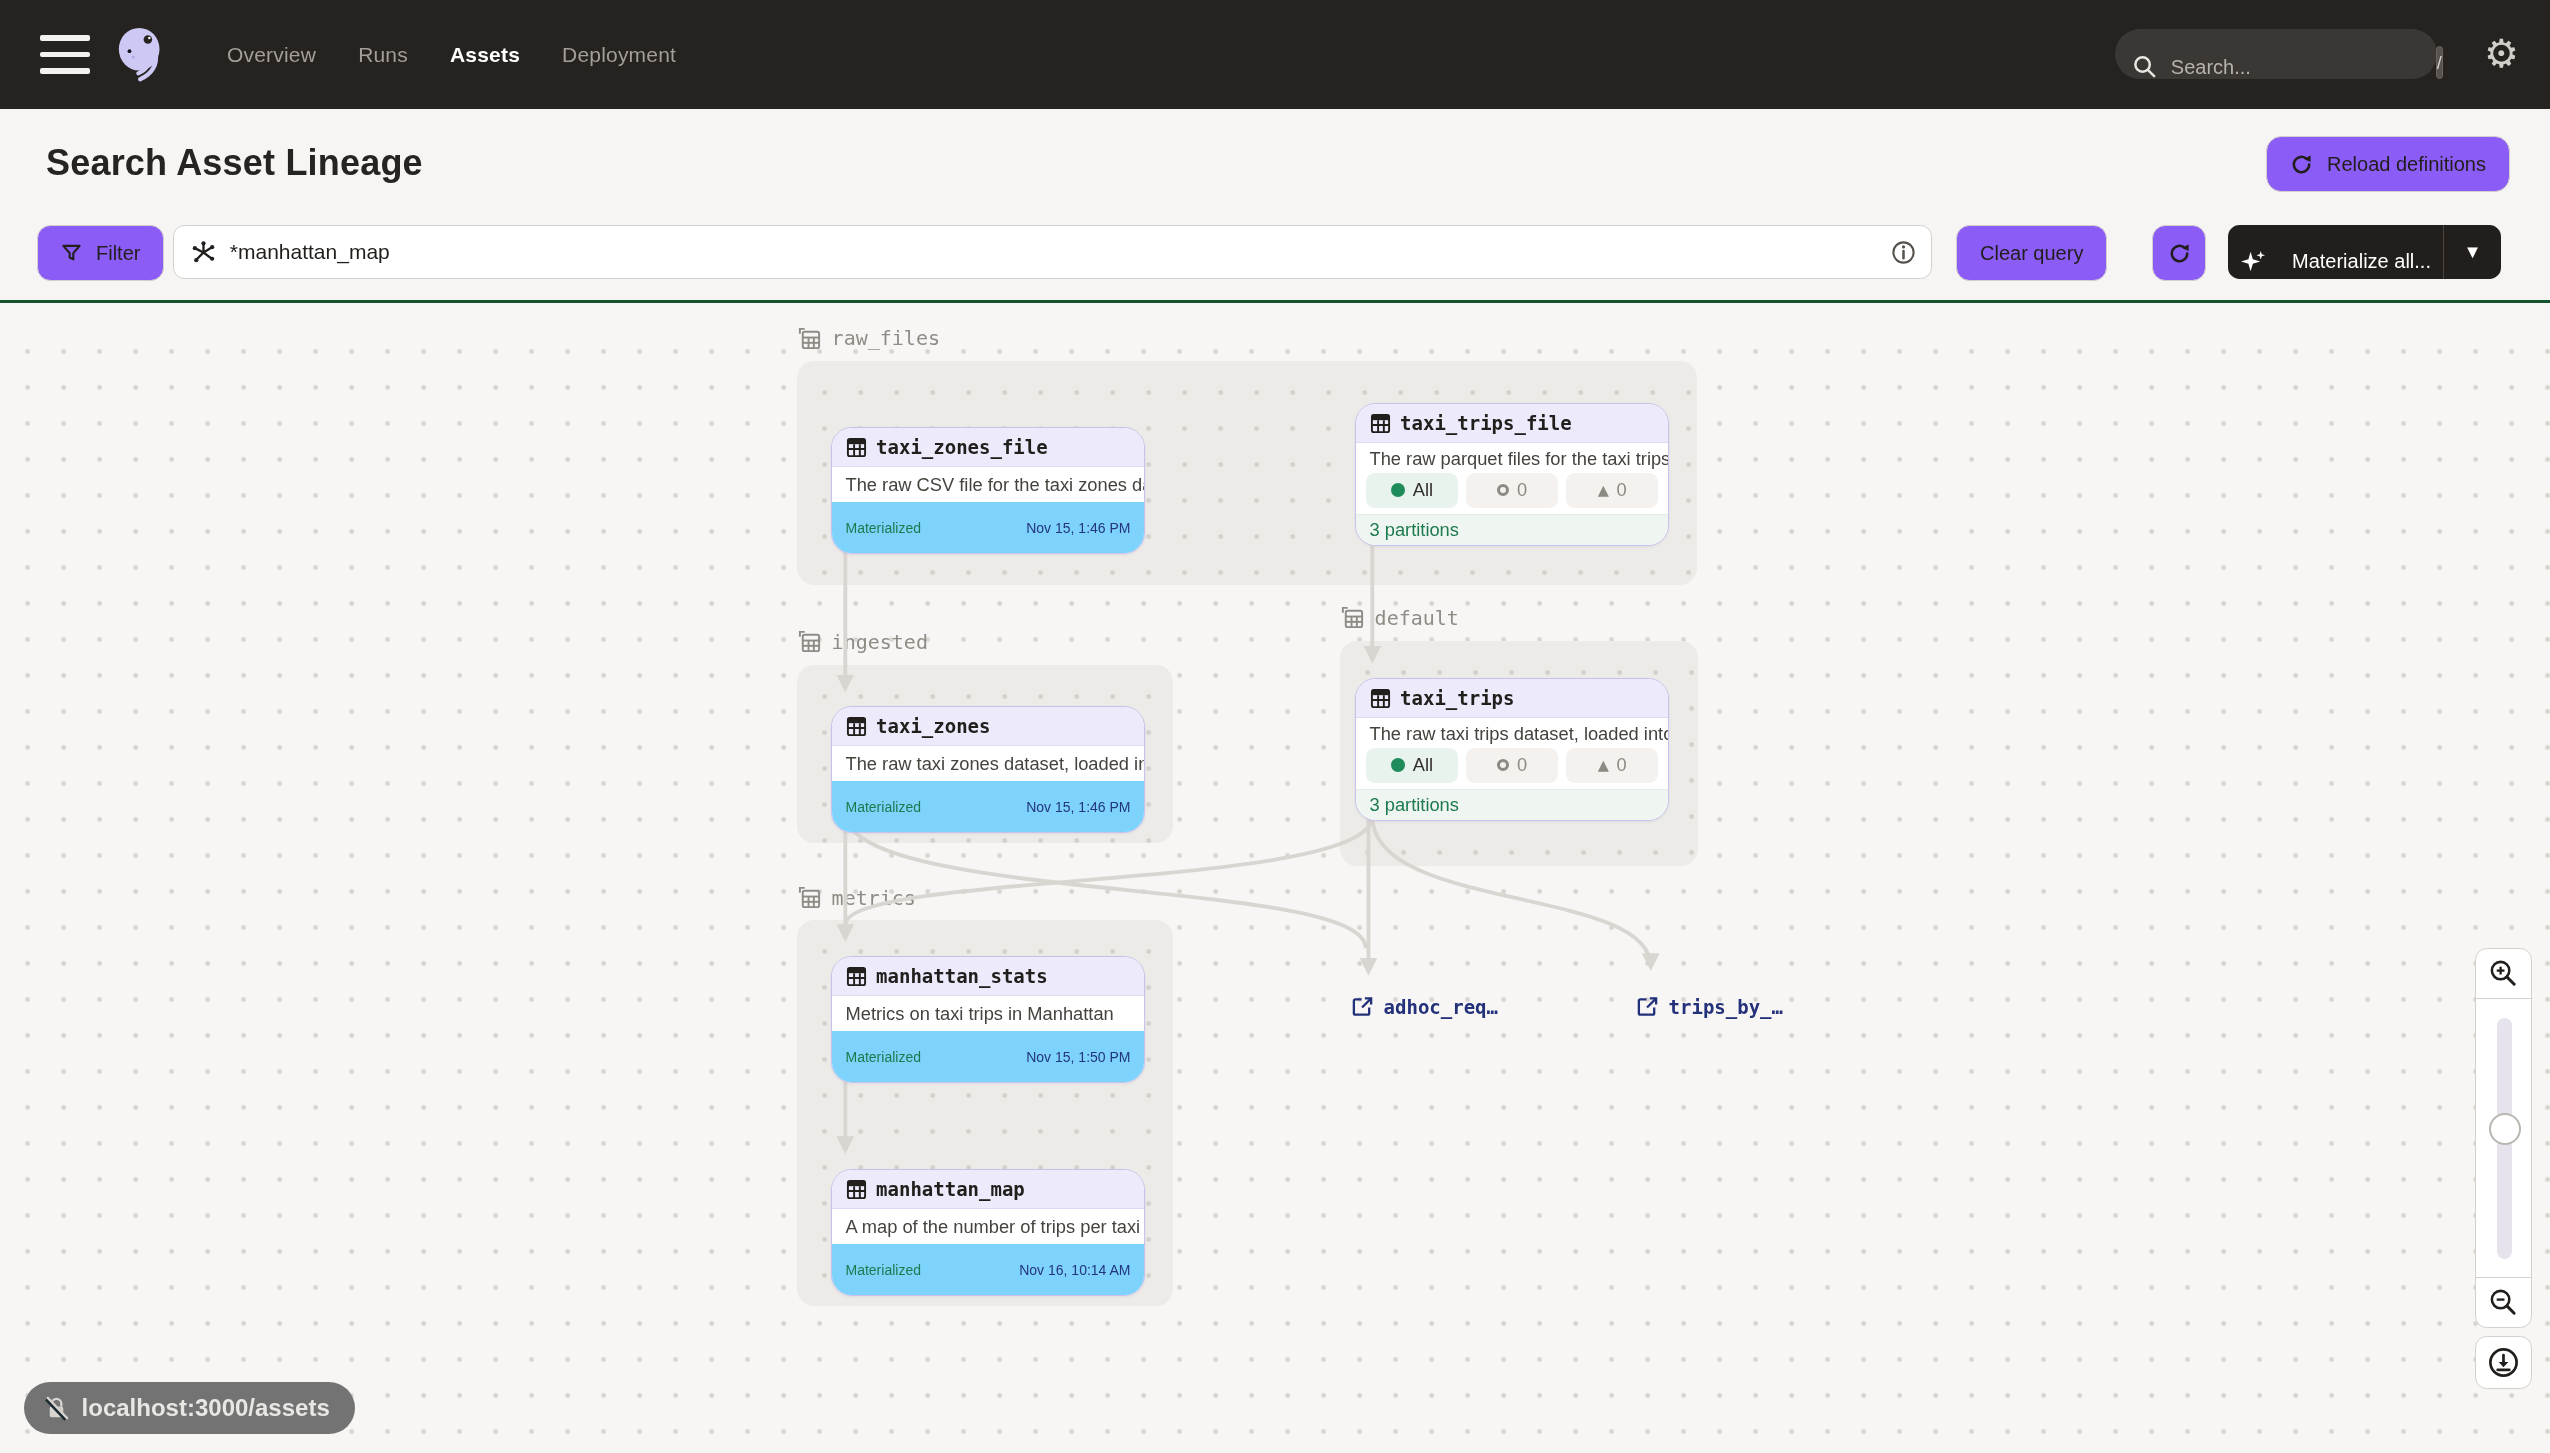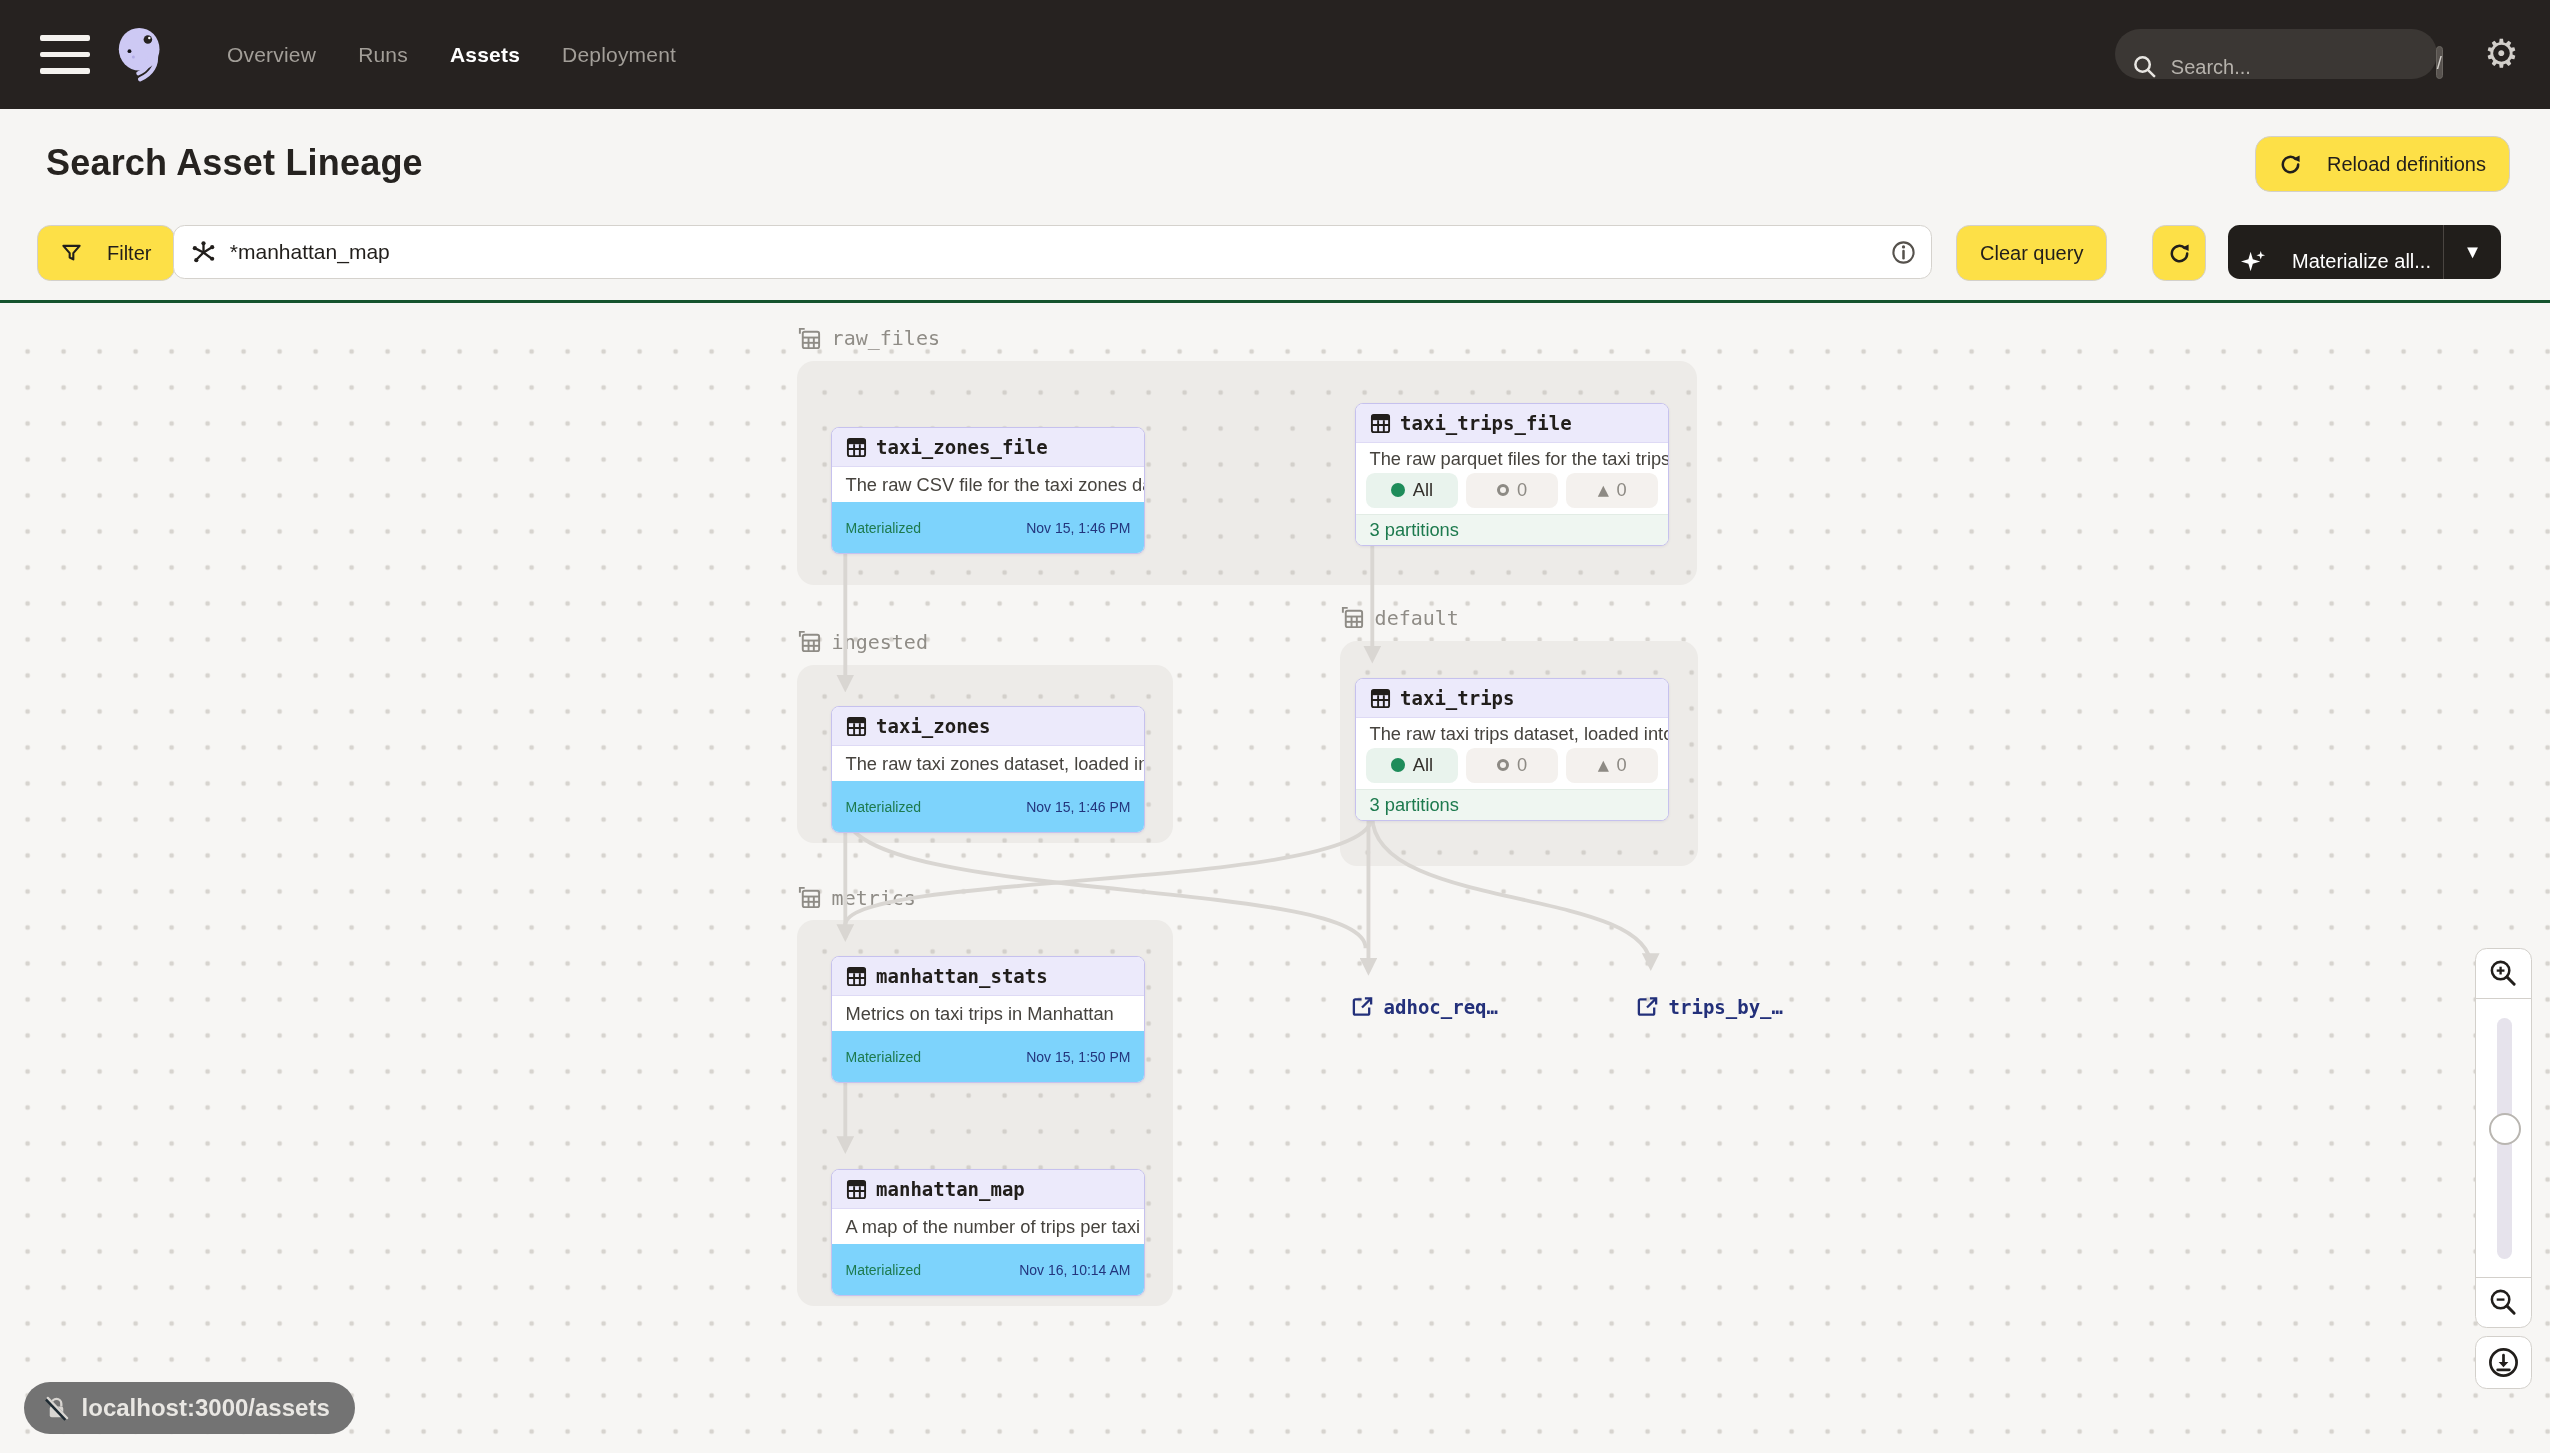--- a/index.html
+++ b/index.html
@@ -24,21 +24,21 @@
   .search-pill .ph::placeholder { color:#b6b2ac; }
   .kbd { width:39px; height:33px; background:#57524e; border:1px solid #696560; border-radius:6.7px;
          color:#d4d1cc; font-size:18.3px; display:flex; align-items:center; justify-content:center; }
   .gear { position:absolute; right:31px; top:27px; font-size:39px; color:#d2cfca; line-height:54px;
           cursor:pointer; font-family:"DejaVu Sans",sans-serif; }
 
   
   .pageheader { position:absolute; left:0; top:109px; width:100%; height:108px; background:#f6f5f3;
                 border-bottom:1px solid #e7e5e1; display:flex; align-items:center; }
   .pageheader h1 { margin-left:46px; font-size:36px; font-weight:700; color:#262320; letter-spacing:0.2px; }
-  .btn { display:inline-flex; align-items:center; gap:25px; background:#fde047; border:1px solid #d3d0cb;
+  .btn { display:inline-flex; align-items:center; gap:14px; background:#8b5cf6; border:1px solid #d3d0cb;
          border-radius:13.5px; height:56px; padding:0 23px; font-size:20px; color:#211e1b; cursor:pointer;
          font-family:"Liberation Sans",sans-serif; }
   .reload-btn { position:absolute; right:40px; top:27px; border-radius:15.4px; }
 
   
   .toolbar { position:absolute; left:0; top:201px; width:100%; height:102px; background:#f6f5f3;
              border-bottom:3px solid #14532d; display:flex; align-items:center; }
   .filter-btn { position:absolute; left:37px; top:24px; }
   .query-box { position:absolute; left:173px; top:24px; width:1759px; height:54px; background:#fff;
                border:1px solid #d5d2cd; border-radius:11.6px; display:flex; align-items:center;
@@ -57,21 +57,21 @@
   
   .canvas { position:absolute; left:0; top:320px; width:2550px; height:1133px; background:#f7f6f4;
             background-image:radial-gradient(circle,#d7d4cf 2.1px, transparent 2.7px);
             background-size:36px 36px; background-position:9.6px 13.5px; overflow:hidden; }
   .group-box { position:absolute; background:#edebe8; border-radius:17.3px;
                background-image:radial-gradient(circle,#d3d0cb 2.1px, transparent 2.7px);
                background-size:36px 36px; background-position:9.6px 13.5px; }
   .group-label { position:absolute; display:flex; align-items:center; gap:9.6px; color:#8f8c86;
                  font-family:"DejaVu Sans Mono",monospace; font-size:20px; }
   .edges { position:absolute; left:0; top:0; z-index:2; }
-  .node { position:absolute; width:314px; background:#fff; border:1.9px solid #c6c1ee; border-radius:8px;
+  .node { position:absolute; width:314px; background:#fff; border:1.9px solid #c6c1ee; border-radius:21px;
           overflow:hidden; z-index:3; box-shadow:0 1px 2.9px rgba(40,35,80,.07); cursor:pointer; }
   .node-header { height:39px; background:#eceafb; display:flex; align-items:center; gap:9.6px;
                  padding:0 13.5px; border-bottom:1px solid #dedaf5; }
   .node-name { font-family:"DejaVu Sans Mono",monospace; font-weight:700; font-size:19px; color:#211e1b; }
   .node-desc { height:35px; display:flex; align-items:center; padding:0 13.5px; font-size:18.3px;
                color:#46433e; white-space:nowrap; }
   .node-footer { height:51px; background:#7dd3fc; display:flex; align-items:center;
                  justify-content:space-between; padding:0 13.5px; font-size:14px; }
   .node-footer .mat { color:#1d7a4e; }
   .node-footer .ts { color:#23357d; }

